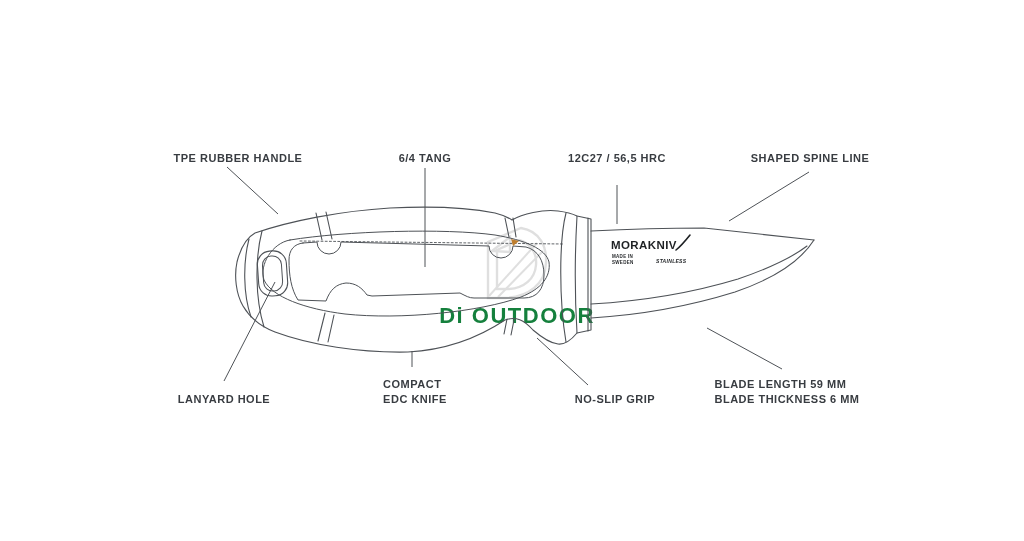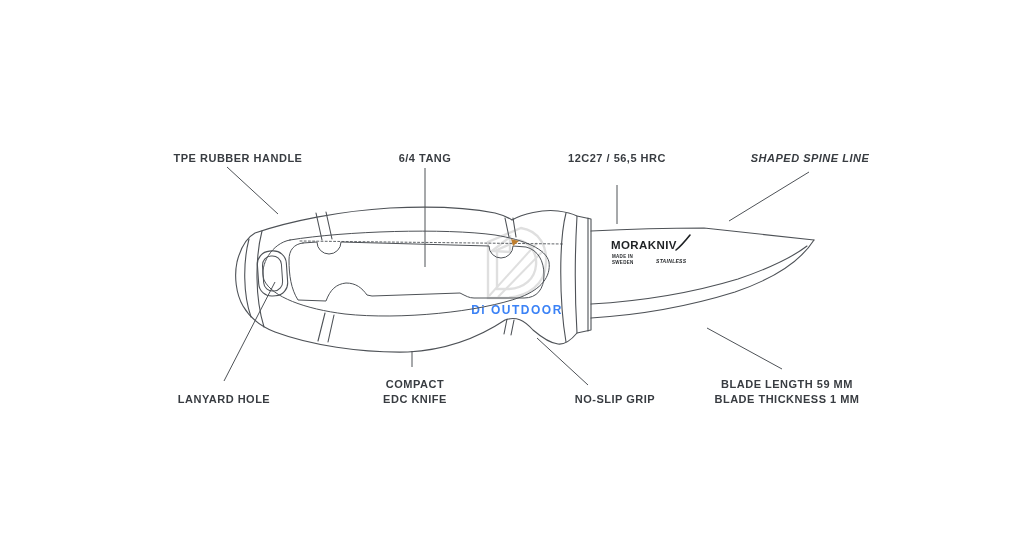--- a/index.html
+++ b/index.html
@@ -3,27 +3,27 @@
 <meta charset="utf-8">
 <style>
   html,body{margin:0;padding:0;background:#ffffff;}
   #stage{
     position:relative;width:1024px;height:541px;background:#ffffff;overflow:hidden;
     font-family:"Liberation Sans", sans-serif;
   }
   .callout{
     position:absolute;transform:translateX(-50%);
     font-size:11px;font-weight:bold;letter-spacing:.5px;color:#383c41;
-    text-align:center;white-space:nowrap;line-height:16px;
+    white-space:nowrap;line-height:16px;
   }
   .callout .l{display:block;}
   #svg-layer{position:absolute;left:0;top:0;z-index:2;}
   #watermark-text{
     position:absolute;left:517px;top:303px;transform:translateX(-50%);
-    font-size:12px;font-weight:bold;letter-spacing:1.5px;color:#3b82f6;
+    font-size:22px;font-weight:bold;letter-spacing:1.5px;color:#15803d;
     white-space:nowrap;z-index:1;
   }
   .blade-text{position:absolute;z-index:3;color:#1e2124;}
   #brand{left:611px;top:239px;font-size:11.5px;font-weight:bold;letter-spacing:.4px;}
   #madein{left:612px;top:254px;font-size:4.5px;font-weight:bold;line-height:5.5px;letter-spacing:.3px;}
   #stainless{left:656px;top:258px;font-size:5px;font-style:italic;font-weight:bold;letter-spacing:.3px;}
   .lbl-top{top:150px;}
 </style>
 </head>
 <body>
@@ -136,40 +136,40 @@
   </div>
 
   <div class="callout lbl-top" style="left:425px;">
     <span class="l">6/4 TANG</span>
   </div>
 
   <div class="callout lbl-top" style="left:617px;">
     <span class="l">12C27 / 56,5 HRC</span>
   </div>
 
-  <div class="callout lbl-top" style="left:810px;font-style:italic;">
+  <div class="callout lbl-top" style="left:810px;">
     <span class="l">SHAPED SPINE LINE</span>
   </div>
 
   <div class="callout" style="left:224px;top:391px;">
     <span class="l">LANYARD HOLE</span>
   </div>
 
   <div class="callout" style="left:415px;top:377px;line-height:15px;">
     <span class="l">COMPACT</span>
     <span class="l">EDC KNIFE</span>
   </div>
 
   <div class="callout" style="left:615px;top:391px;">
     <span class="l">NO-SLIP GRIP</span>
   </div>
 
   <div class="callout" style="left:787px;top:377px;line-height:15px;">
     <span class="l">BLADE LENGTH 59 MM</span>
-    <span class="l">BLADE THICKNESS 1 MM</span>
+    <span class="l">BLADE THICKNESS 6 MM</span>
   </div>
 
   <div class="blade-text" id="brand">MORAKNIV</div>
   <div class="blade-text" id="madein">
     <span style="display:block;">MADE IN</span>
     <span style="display:block;">SWEDEN</span>
   </div>
   <div class="blade-text" id="stainless">STAINLESS</div>
 
 </div>

